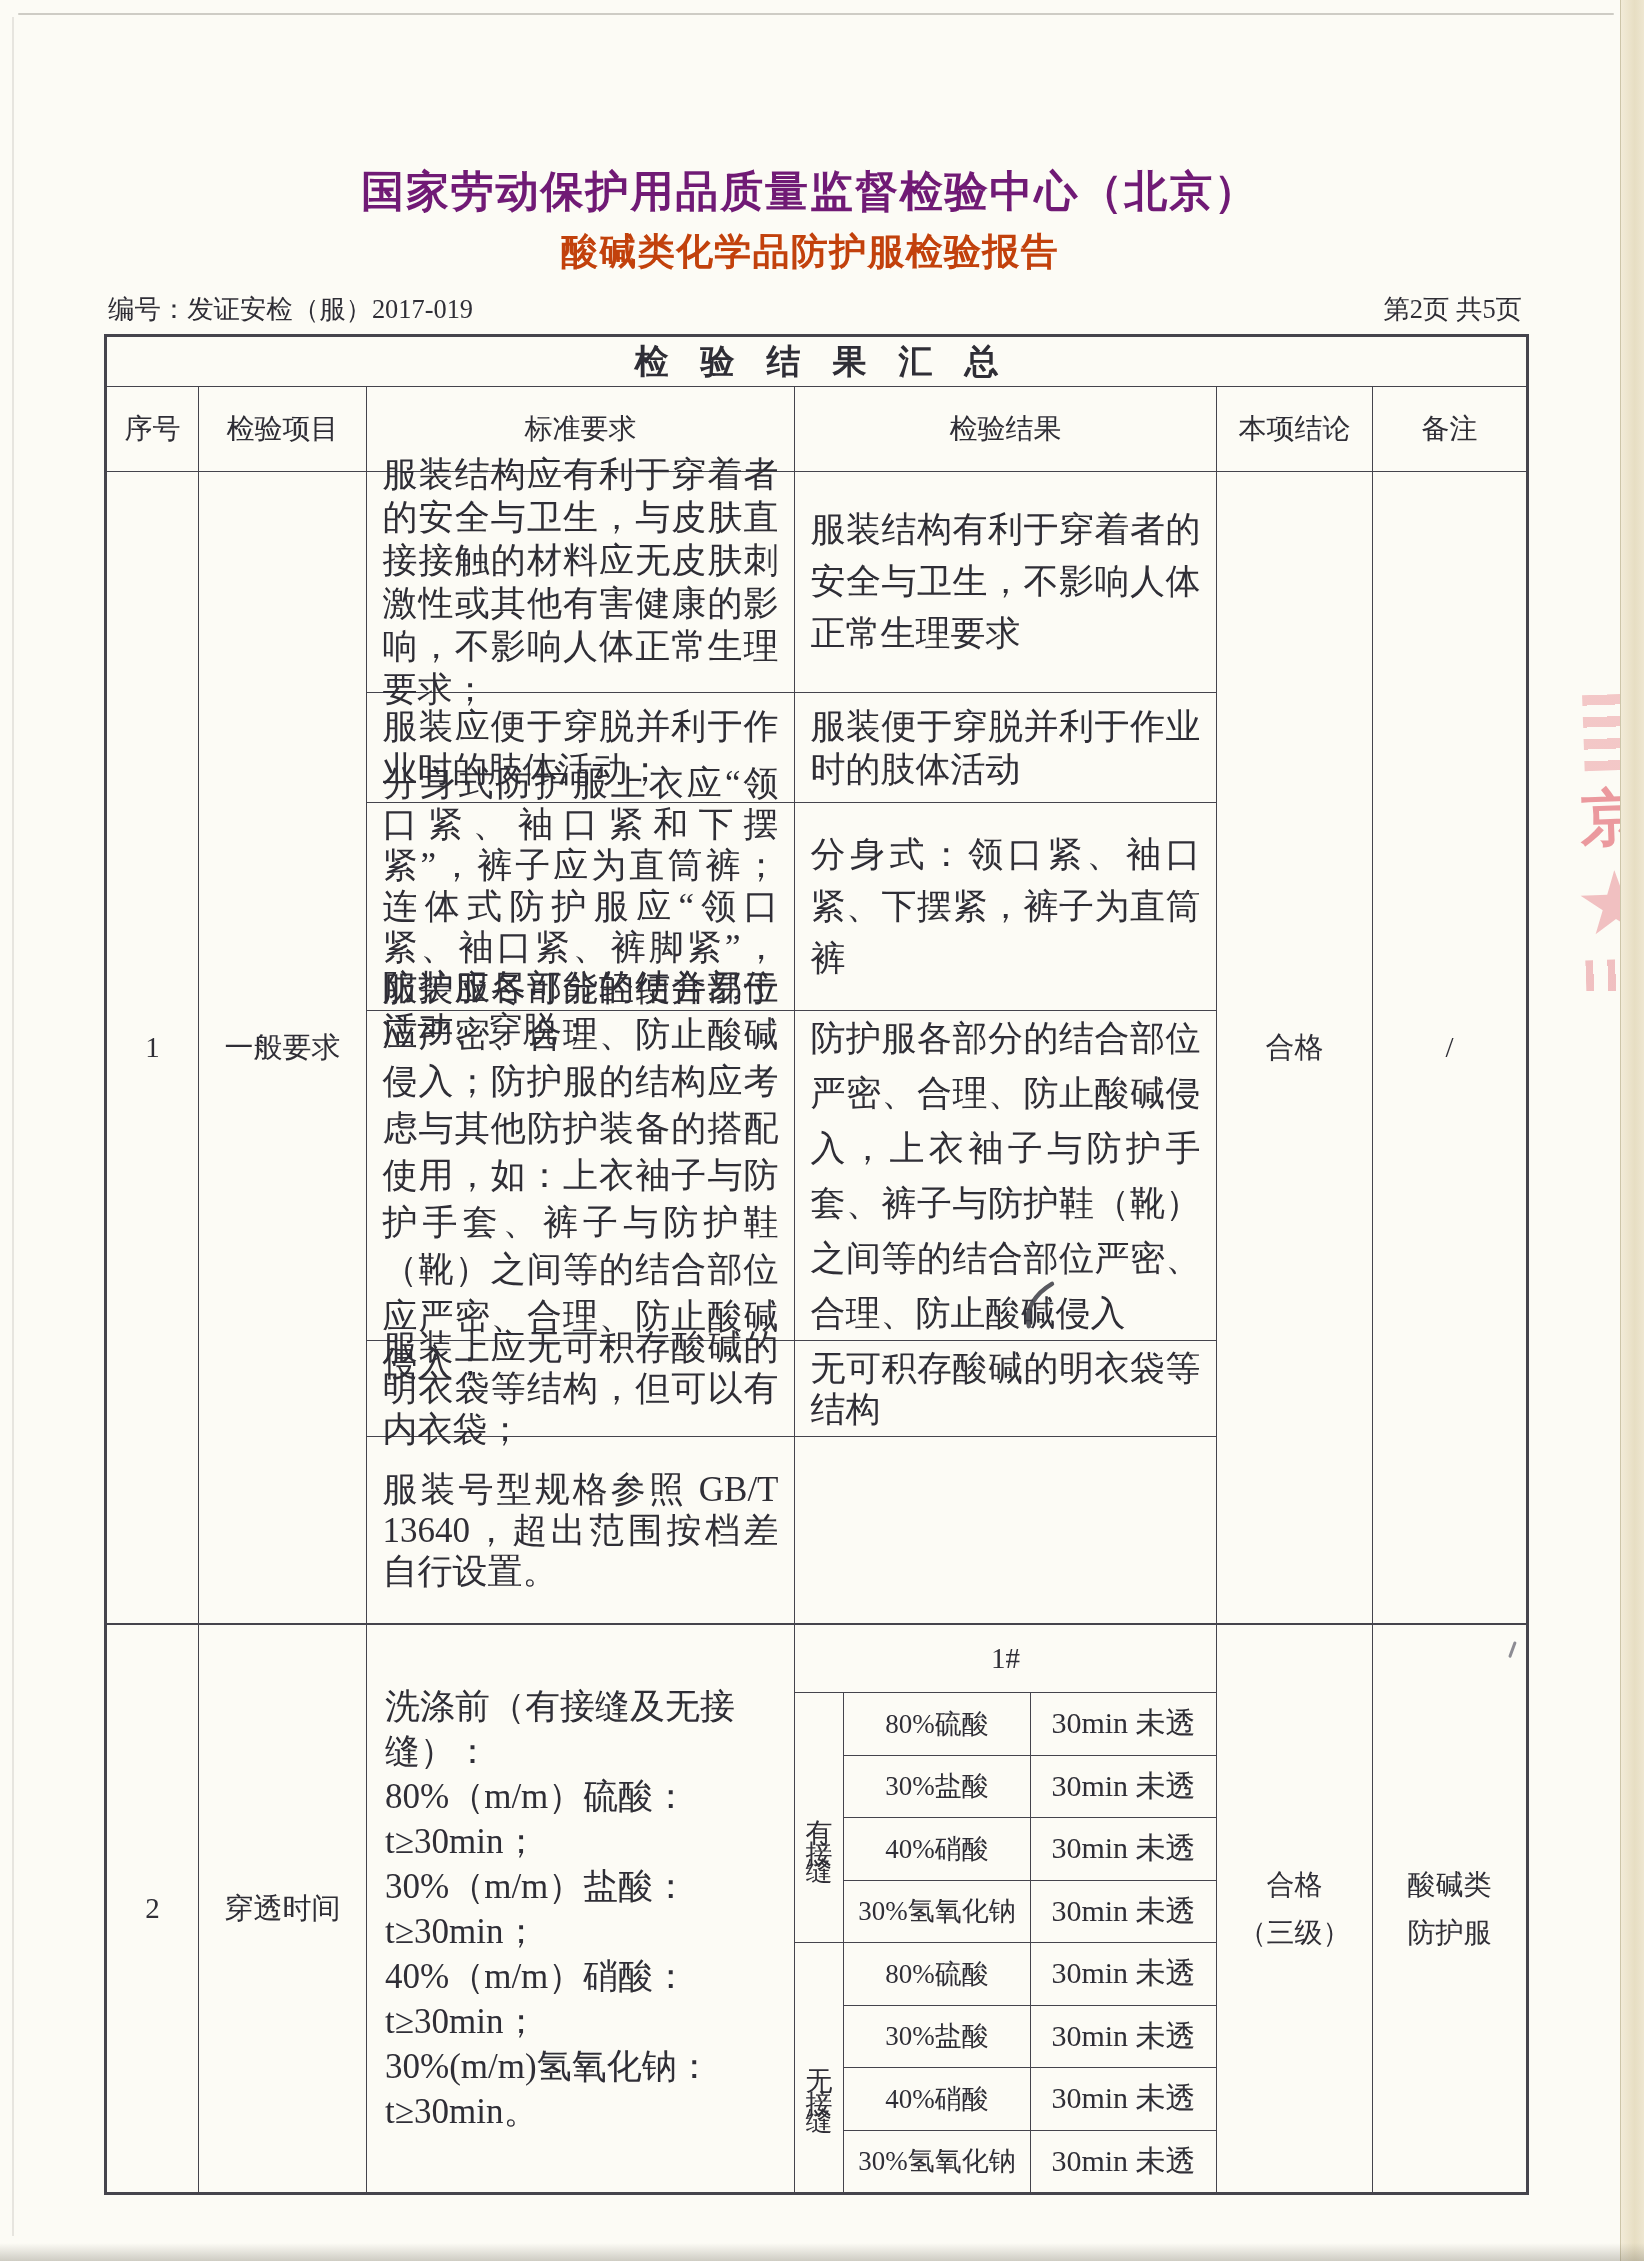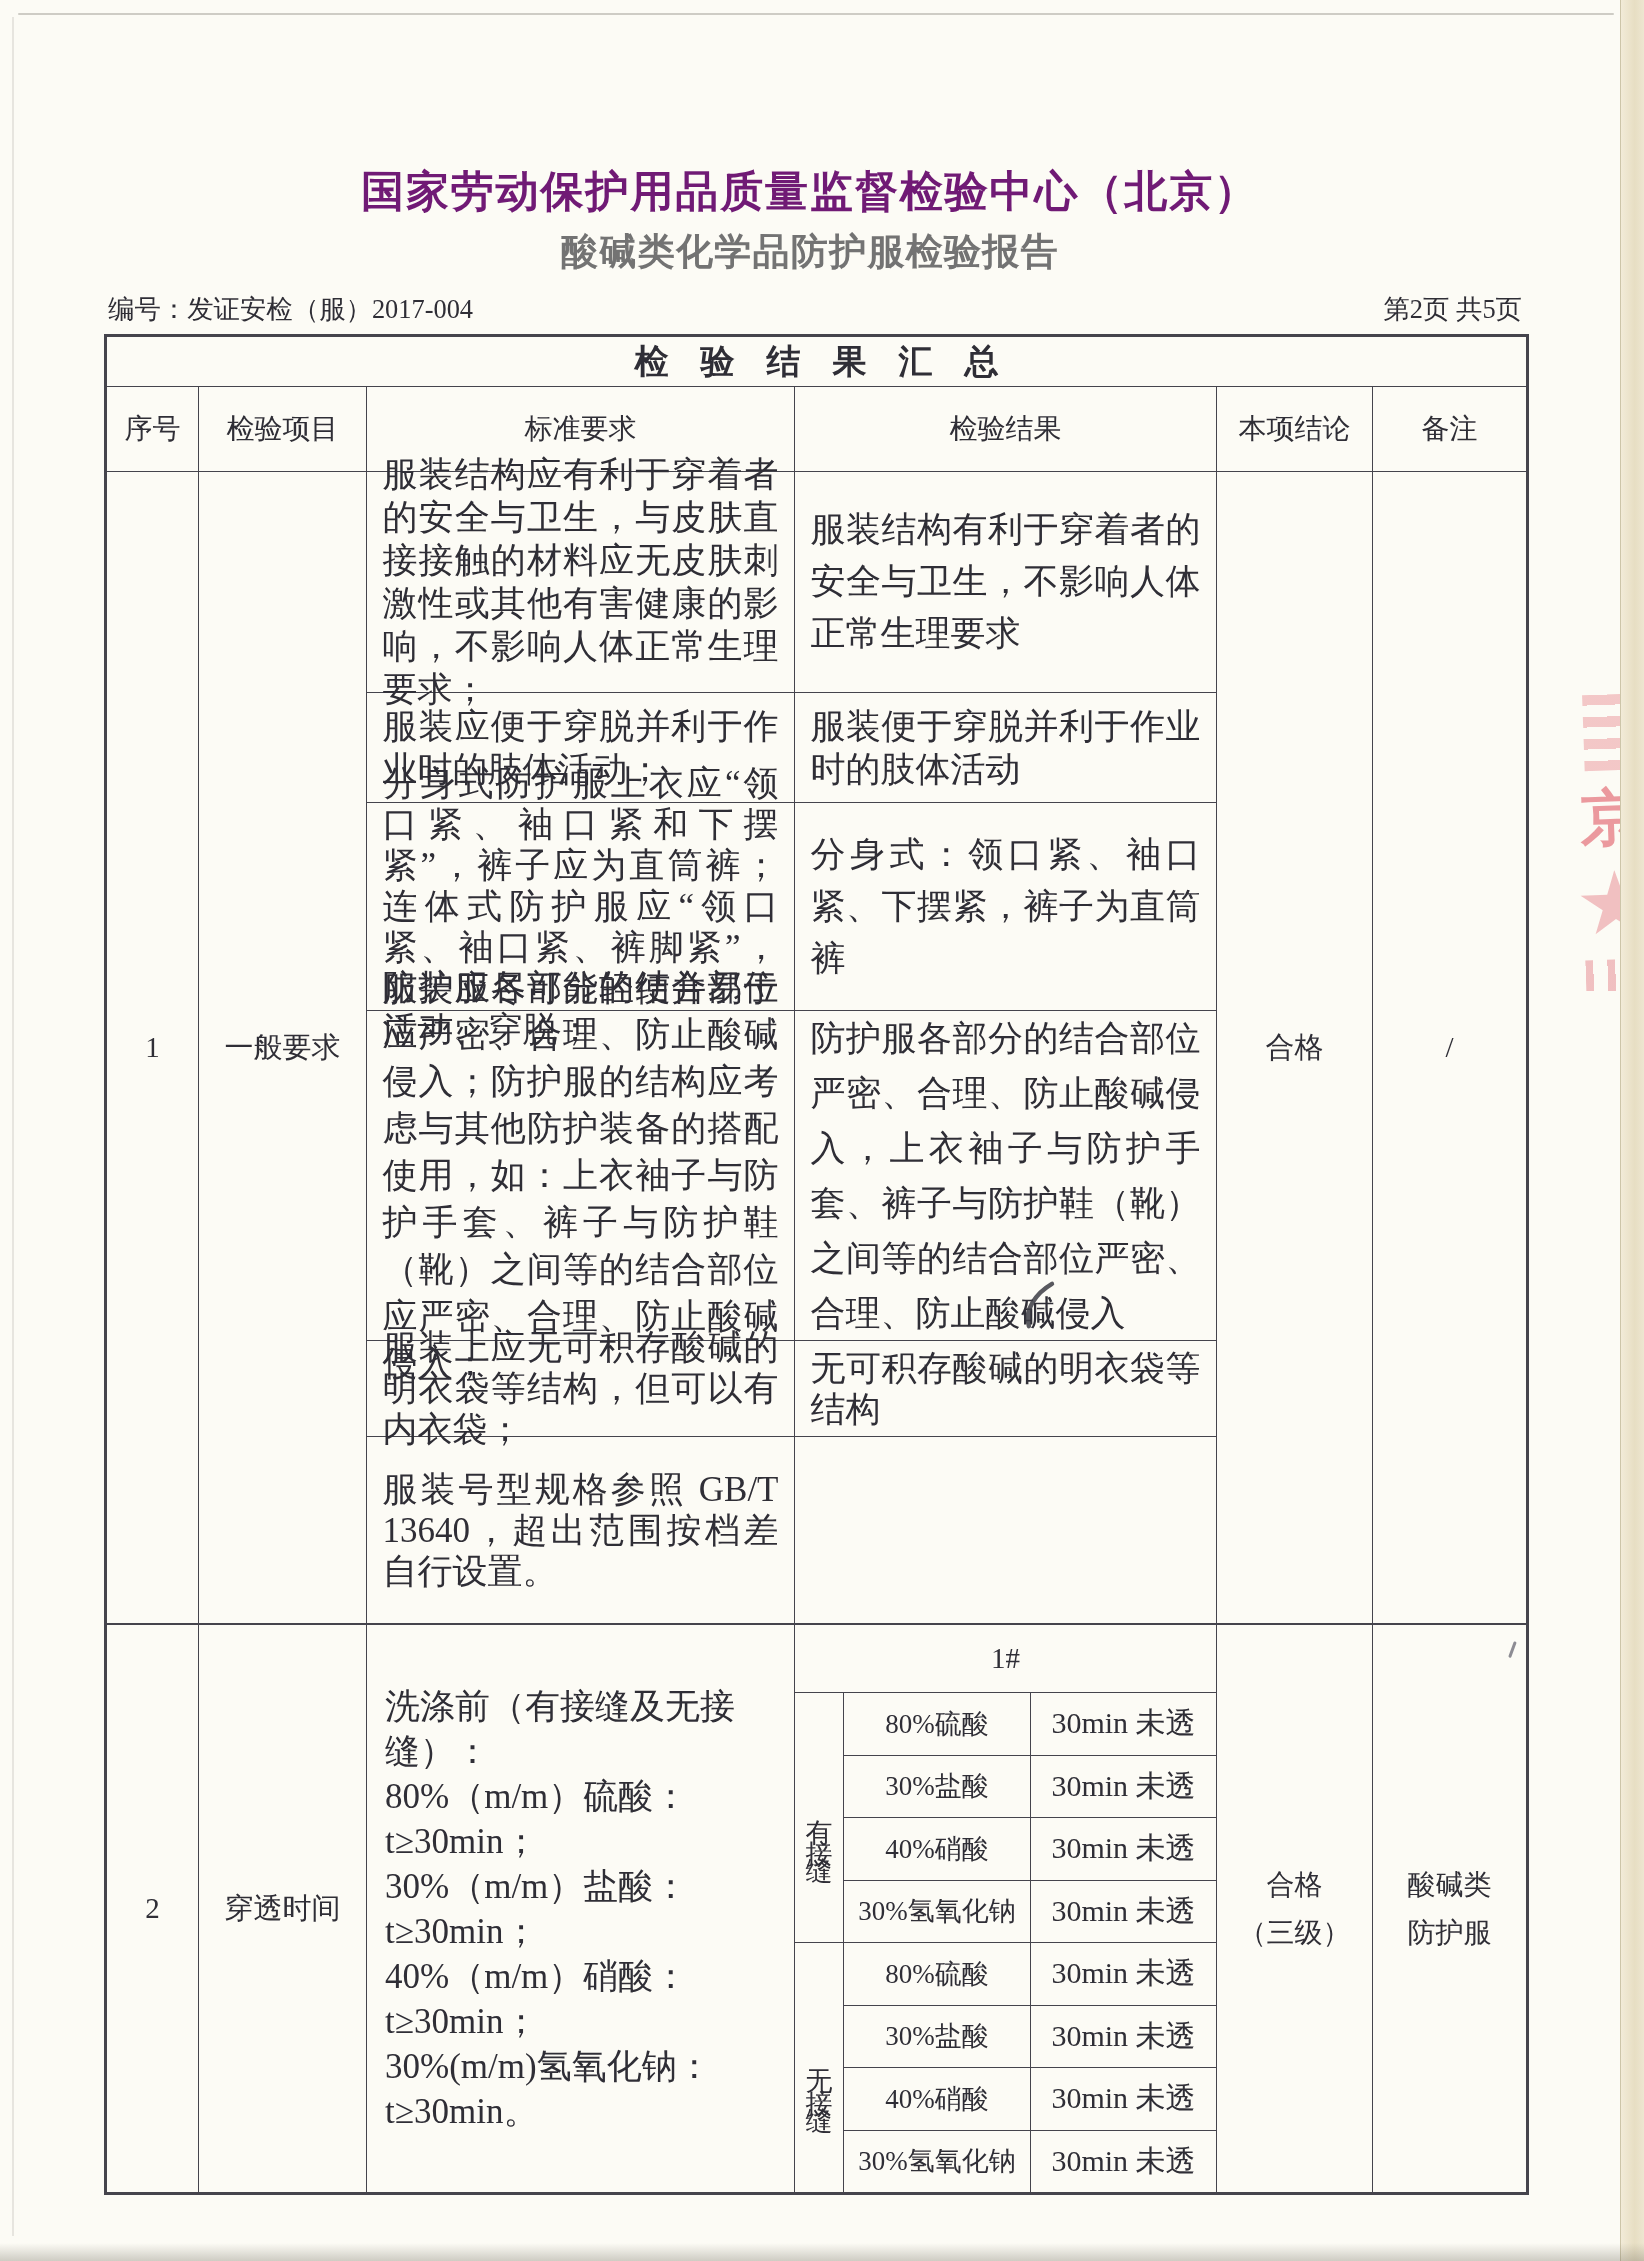--- a/index.html
+++ b/index.html
@@ -14,21 +14,21 @@
   .left-edge { position:absolute; left:12.3px; top:17px; width:1.3px; height:2219px; background:#c9c6be; opacity:.4; }
   .right-strip { position:absolute; left:1620px; top:0; width:24.5px; height:100%; background:linear-gradient(to right,#f2ebd8 0%,#e7dec3 55%,#efe8d4 100%); border-left:1.3px solid #cdc5a9; }
   .bottom-shade { position:absolute; left:0; bottom:0; width:100%; height:18px; background:linear-gradient(to bottom,rgba(110,105,90,0),rgba(110,105,90,.32)); }
 
   
   .title { position:absolute; left:0; width:1620px; top:163px; text-align:center;
     font-family:"Liberation Sans","DejaVu Sans",sans-serif; font-weight:700;
     font-size:43px; letter-spacing:1.9px; color:#701a75; }
   .subtitle { position:absolute; left:0; width:1620px; top:227px; text-align:center;
     font-family:"Liberation Sans","DejaVu Sans",sans-serif; font-weight:700;
-    font-size:37px; letter-spacing:1.3px; color:#737373; }
+    font-size:37px; letter-spacing:1.3px; color:#c2410c; }
   .report-no { position:absolute; left:108px; top:292px; font-size:26.4px; }
   .page-info { position:absolute; right:123px; top:292px; font-size:26.4px; }
 
   
   .rtable { position:absolute; left:104px; top:334px; width:1425px; height:1861px;
     border:3.2px solid #45444c; box-sizing:border-box; display:flex; flex-direction:column; }
   .rtable *, .rtable *:before { box-sizing:border-box; }
   .bR { border-right:1.9px solid #45444c; }
 
   .trow-title { height:50px; border-bottom:1.9px solid #45444c; display:flex; align-items:center; justify-content:center; }
@@ -94,21 +94,21 @@
 
 <div class="page">
 
   <div class="top-edge"></div>
   <div class="left-edge"></div>
   <div class="right-strip"></div>
   <div class="bottom-shade"></div>
 
   <div class="title">国家劳动保护用品质量监督检验中心（北京）</div>
   <div class="subtitle">酸碱类化学品防护服检验报告</div>
-  <div class="report-no">编号：发证安检（服）2017-004</div>
+  <div class="report-no">编号：发证安检（服）2017-019</div>
   <div class="page-info">第2页  共5页</div>
 
   <div class="rtable">
 
     <div class="trow-title">
       <span>检验结果汇总</span>
     </div>
 
     <div class="trow-head">
       <div class="hcell w-no bR">序号</div>

